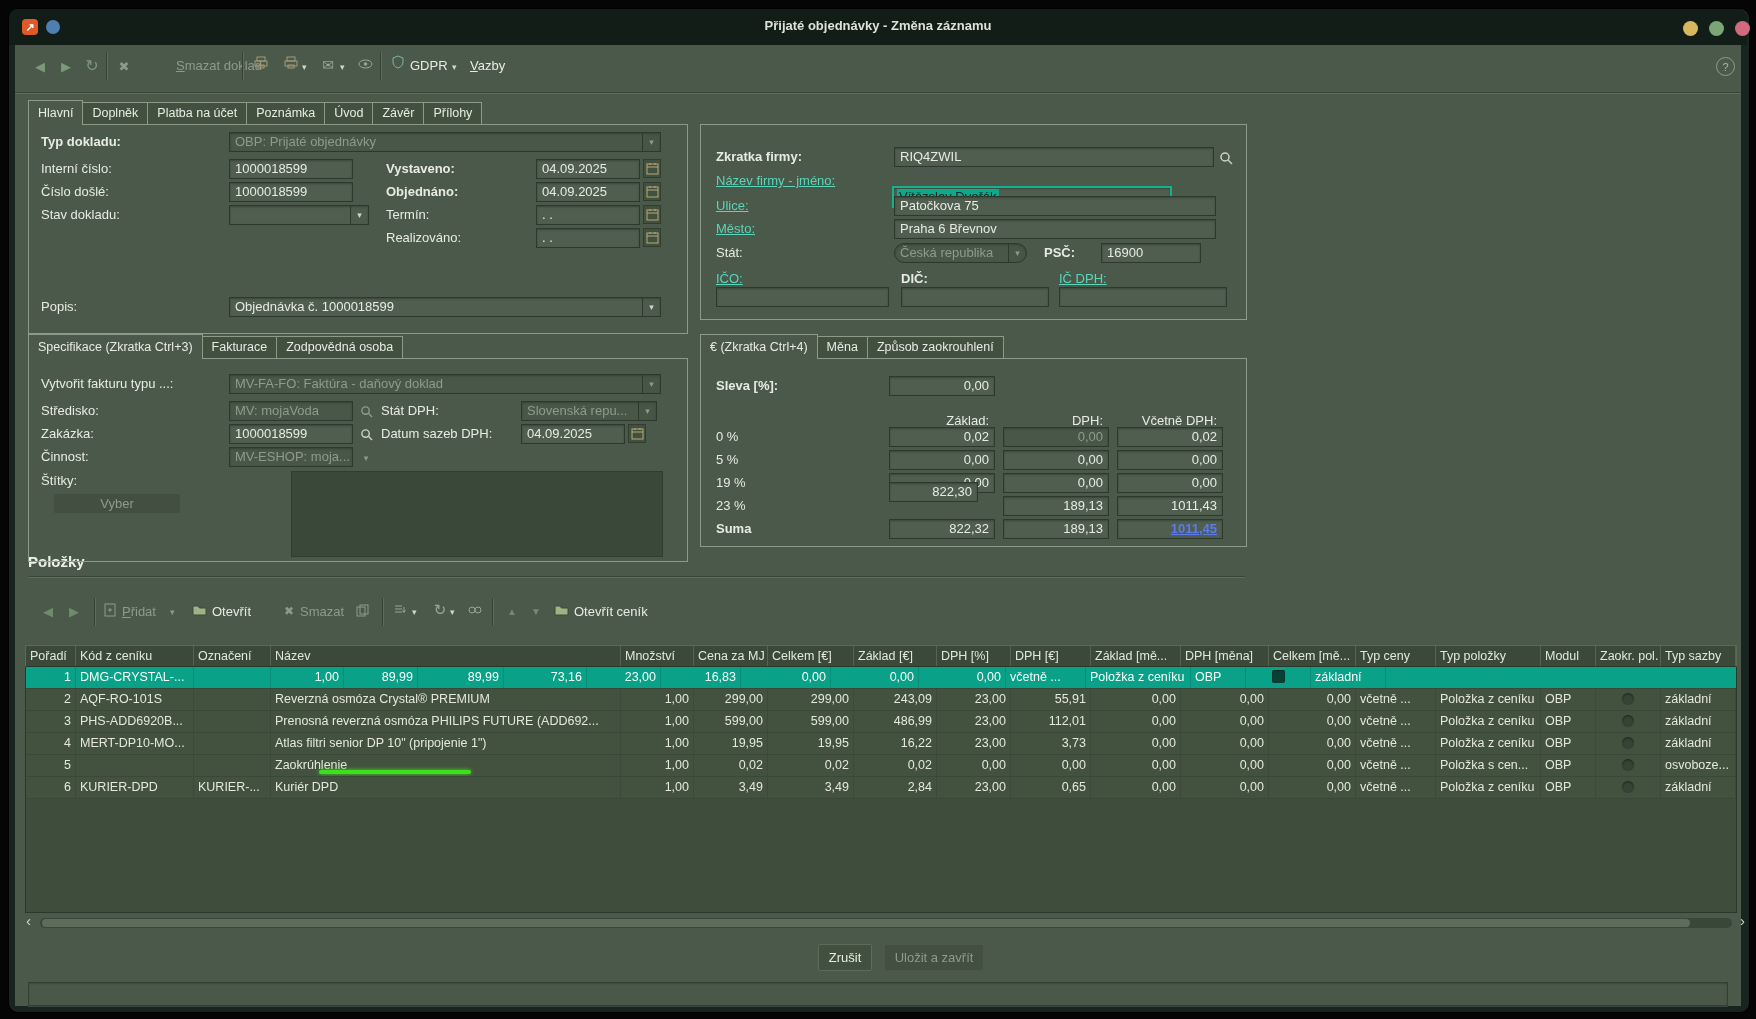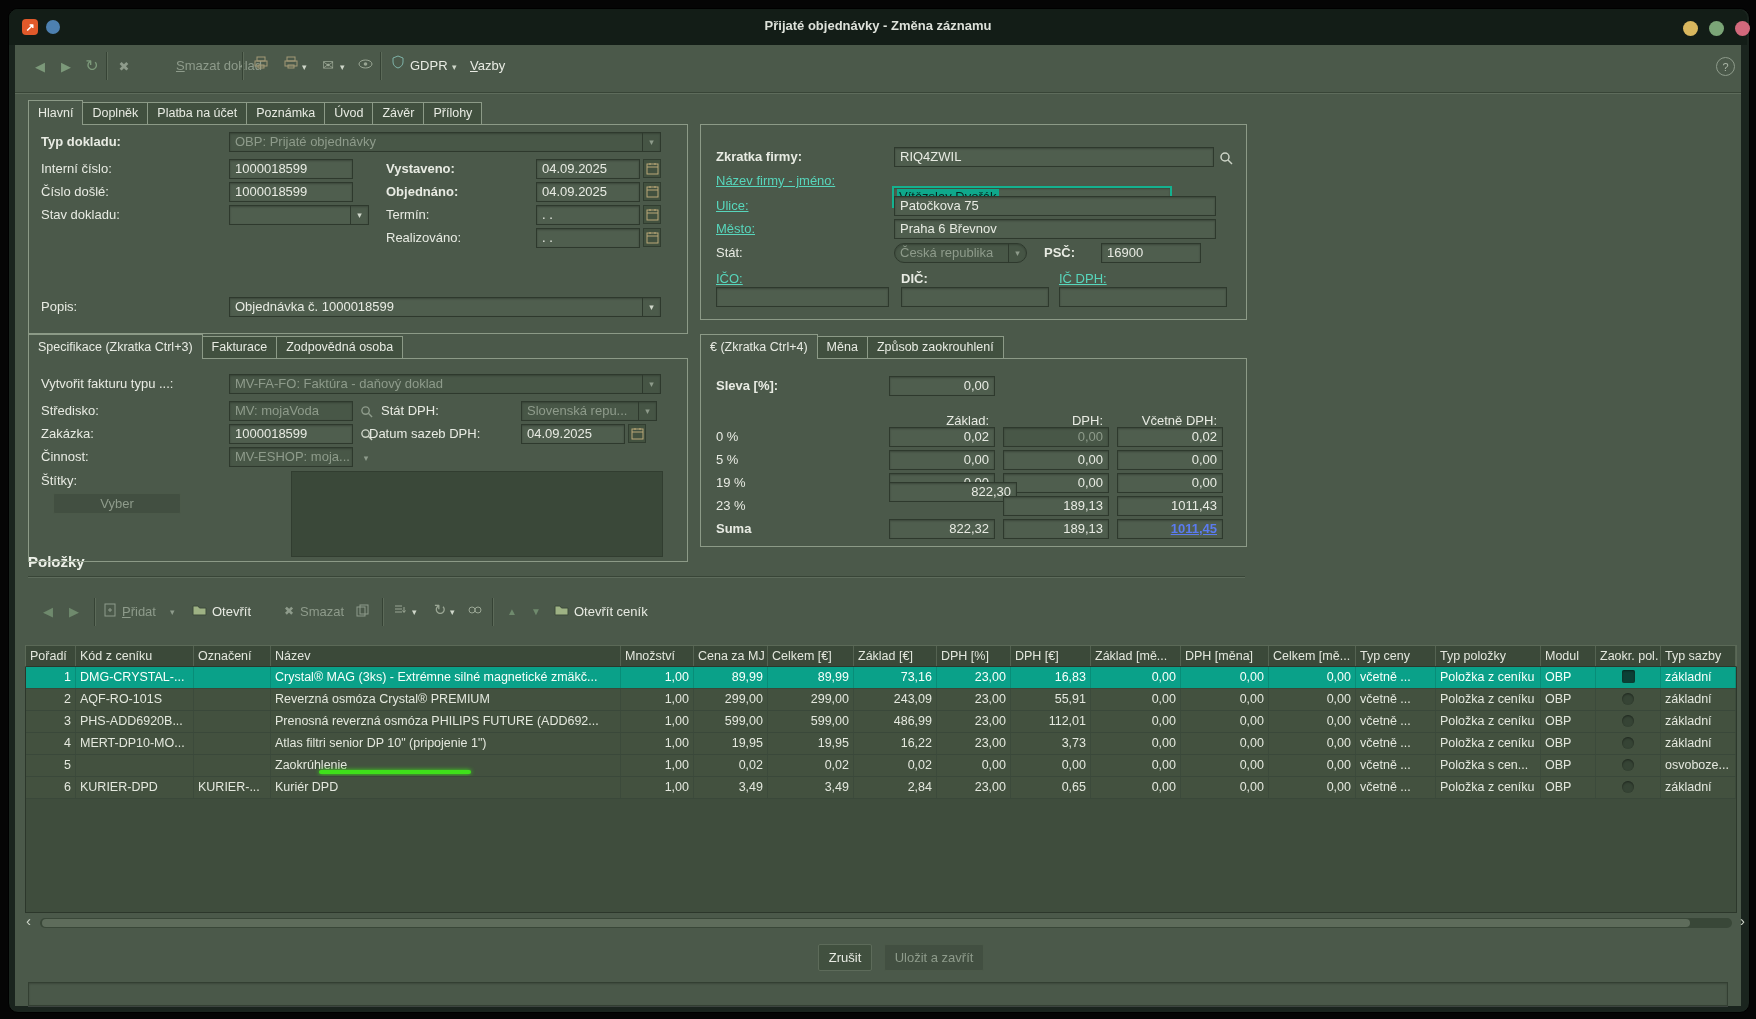--- a/index.html
+++ b/index.html
@@ -254,21 +254,21 @@
       <span class="chev">▾</span>
     </div>
     <div class="lbl" style="left:12px;top:65px;">Zakázka:</div>
     <div class="in" style="left:200px;top:65px;width:124px;">1000018599</div>
     <div class="icobtn flat" style="left:328px;top:66px;color:#ccd3c6;">
         <svg width="13" height="13" viewBox="0 0 14 14">
           <circle cx="6" cy="6" r="4" fill="none" stroke="currentColor" stroke-width="1.5"></circle>
           <line x1="9" y1="9" x2="13" y2="13" stroke="currentColor" stroke-width="1.5"></line>
         </svg>
       </div>
-    <div class="lbl" style="left:340px;top:65px;">Datum sazeb DPH:</div>
+    <div class="lbl" style="left:352px;top:65px;">Datum sazeb DPH:</div>
     <div class="in" style="left:492px;top:65px;width:104px;">04.09.2025</div>
     <div class="icobtn" style="left:599px;top:65px;color:#b9a878;">
         <svg width="13" height="13" viewBox="0 0 13 13">
           <rect x="1" y="2" width="11" height="10" fill="none" stroke="currentColor"></rect>
           <line x1="1" y1="5" x2="12" y2="5" stroke="currentColor"></line>
           <line x1="4" y1="1" x2="4" y2="3" stroke="currentColor"></line>
           <line x1="9" y1="1" x2="9" y2="3" stroke="currentColor"></line>
         </svg>
       </div>
     <div class="lbl" style="left:12px;top:88px;">Činnost:</div>
@@ -300,21 +300,21 @@
     <div class="in r" style="left:188px;top:91px;width:106px;">0,00</div>
     <div class="in r" style="left:302px;top:91px;width:106px;">0,00</div>
     <div class="in r" style="left:416px;top:91px;width:106px;">0,00</div>
 
     <div class="lbl" style="left:15px;top:114px;">19 %</div>
     <div class="in r" style="left:188px;top:114px;width:106px;">0,00</div>
     <div class="in r" style="left:302px;top:114px;width:106px;">0,00</div>
     <div class="in r" style="left:416px;top:114px;width:106px;">0,00</div>
 
     <div class="lbl" style="left:15px;top:137px;">23 %</div>
-    <div class="in r" style="left:188px;top:123px;width:128px;padding-left:21px;">822,30</div>
+    <div class="in r" style="left:188px;top:123px;width:89px;padding-left:21px;">822,30</div>
     <div class="in r" style="left:302px;top:137px;width:106px;">189,13</div>
     <div class="in r" style="left:416px;top:137px;width:106px;">1011,43</div>
 
     <div class="lbl b" style="left:15px;top:160px;">Suma</div>
     <div class="in r" style="left:188px;top:160px;width:106px;">822,32</div>
     <div class="in r" style="left:302px;top:160px;width:106px;">189,13</div>
     <div class="in r sumlink" style="left:416px;top:160px;width:106px;">1011,45</div>
   </div>
 
   <div class="section-title" style="left:28px;top:553px;">Položky</div>
@@ -393,21 +393,20 @@
         <div class="th" style="width: 105px;">Typ položky</div>
         <div class="th" style="width: 55px;">Modul</div>
         <div class="th" style="width: 65px;">Zaokr. pol.</div>
         <div class="th" style="width: 75px;">Typ sazby</div>
       </div>
     <div class="tbody">
         <div class="tr sel">
           <div class="td r" style="width: 50px;">1</div>
           <div class="td" style="width: 118px;">DMG-CRYSTAL-...</div>
           <div class="td" style="width: 77px;"></div>
-          <div class="td" style="width: 350px;">Crystal® MAG (3ks) - Extrémne silné magnetické zmäkč...</div>
           <div class="td r" style="width: 73px;">1,00</div>
           <div class="td r" style="width: 74px;">89,99</div>
           <div class="td r" style="width: 86px;">89,99</div>
           <div class="td r" style="width: 83px;">73,16</div>
           <div class="td r" style="width: 74px;">23,00</div>
           <div class="td r" style="width: 80px;">16,83</div>
           <div class="td r" style="width: 90px;">0,00</div>
           <div class="td r" style="width: 88px;">0,00</div>
           <div class="td r" style="width: 87px;">0,00</div>
           <div class="td" style="width: 80px;">včetně ...</div>

